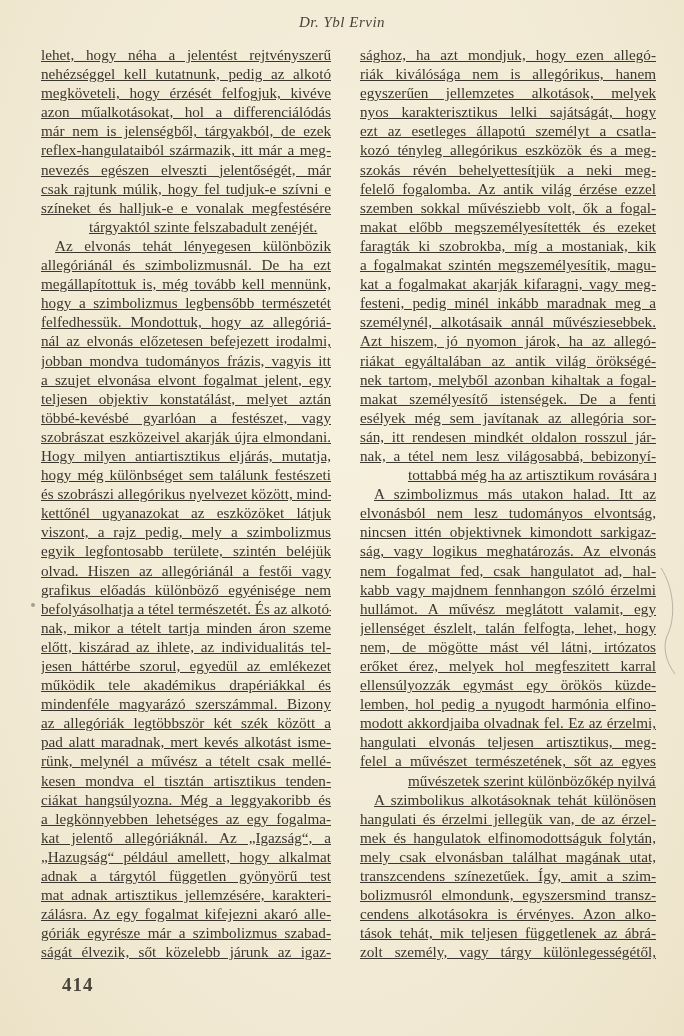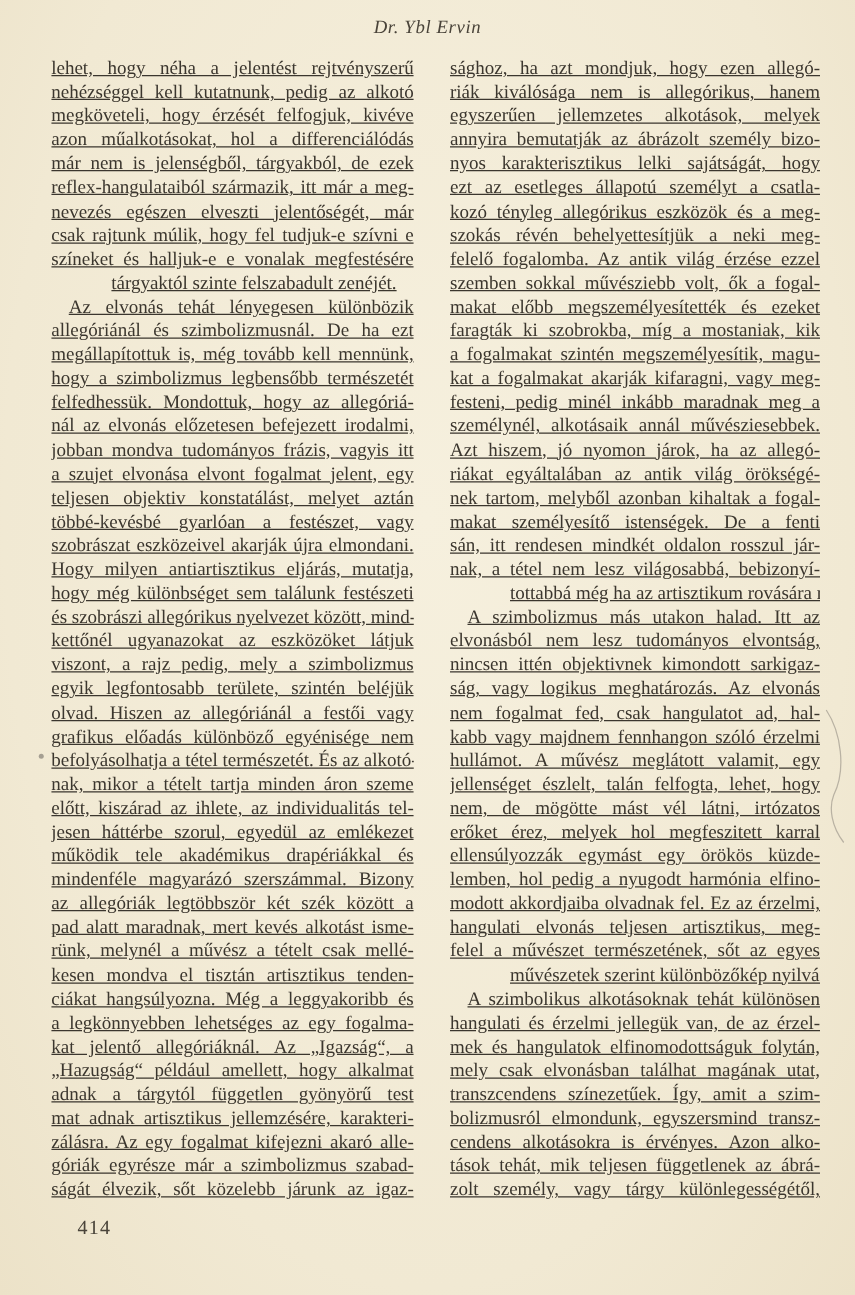--- a/index.html
+++ b/index.html
@@ -49,23 +49,24 @@
       height: 19.1px;
       overflow: hidden;
     }
     .line.last { text-align-last: left; margin-left: 48px; }
     .line.indent { padding-left: 14px; }
     .page-number {
       position: absolute;
       top: 974px;
       left: 62px;
       font-family: "Liberation Serif", serif;
-      font-size: 16px;
+      font-size: 19px;
       letter-spacing: 1px;
       color: #4a443a;
+      font-weight: bold;
     }
     .margin-dot {
       position: absolute;
       left: 31px;
       top: 603px;
       width: 4px;
       height: 4px;
       border-radius: 50%;
       background: #a59f92;
     }
@@ -131,37 +132,37 @@
       <span class="line">adnak a tárgytól független gyönyörű test</span>
       <span class="line">mat adnak artisztikus jellemzésére, karakteri-</span>
       <span class="line">zálásra. Az egy fogalmat kifejezni akaró alle-</span>
       <span class="line">góriák egyrésze már a szimbolizmus szabad-</span>
       <span class="line">ságát élvezik, sőt közelebb járunk az igaz-</span>
     </div>
   <div class="column col-right" id="col-right">
       <span class="line">sághoz, ha azt mondjuk, hogy ezen allegó-</span>
       <span class="line">riák kiválósága nem is allegórikus, hanem</span>
       <span class="line">egyszerűen jellemzetes alkotások, melyek</span>
-      <span class="line">annyira bemutatják az ábrázolt személy bizo-</span>
       <span class="line">nyos karakterisztikus lelki sajátságát, hogy</span>
       <span class="line">ezt az esetleges állapotú személyt a csatla-</span>
       <span class="line">kozó tényleg allegórikus eszközök és a meg-</span>
       <span class="line">szokás révén behelyettesítjük a neki meg-</span>
       <span class="line">felelő fogalomba. Az antik világ érzése ezzel</span>
       <span class="line">szemben sokkal művésziebb volt, ők a fogal-</span>
       <span class="line">makat előbb megszemélyesítették és ezeket</span>
       <span class="line">faragták ki szobrokba, míg a mostaniak, kik</span>
       <span class="line">a fogalmakat szintén megszemélyesítik, magu-</span>
       <span class="line">kat a fogalmakat akarják kifaragni, vagy meg-</span>
       <span class="line">festeni, pedig minél inkább maradnak meg a</span>
       <span class="line">személynél, alkotásaik annál művésziesebbek.</span>
       <span class="line">Azt hiszem, jó nyomon járok, ha az allegó-</span>
       <span class="line">riákat egyáltalában az antik világ örökségé-</span>
       <span class="line">nek tartom, melyből azonban kihaltak a fogal-</span>
       <span class="line">makat személyesítő istenségek. De a fenti</span>
+      <span class="line">esélyek még sem javítanak az allegória sor-</span>
       <span class="line">sán, itt rendesen mindkét oldalon rosszul jár-</span>
       <span class="line">nak, a tétel nem lesz világosabbá, bebizonyí-</span>
       <span class="line last">tottabbá még ha az artisztikum rovására megy is.</span>
       <span class="line indent">A szimbolizmus más utakon halad. Itt az</span>
       <span class="line">elvonásból nem lesz tudományos elvontság,</span>
       <span class="line">nincsen ittén objektivnek kimondott sarkigaz-</span>
       <span class="line">ság, vagy logikus meghatározás. Az elvonás</span>
       <span class="line">nem fogalmat fed, csak hangulatot ad, hal-</span>
       <span class="line">kabb vagy majdnem fennhangon szóló érzelmi</span>
       <span class="line">hullámot. A művész meglátott valamit, egy</span>

